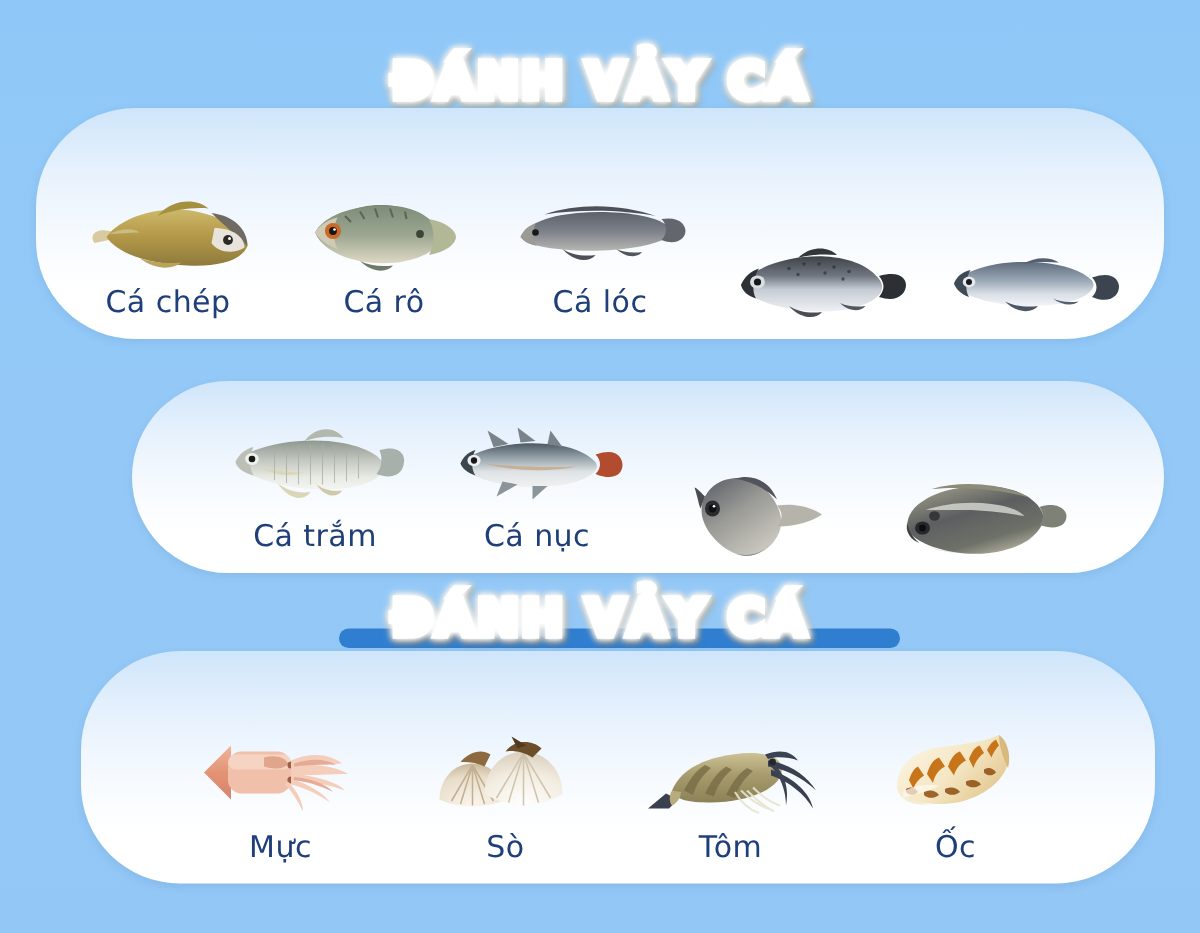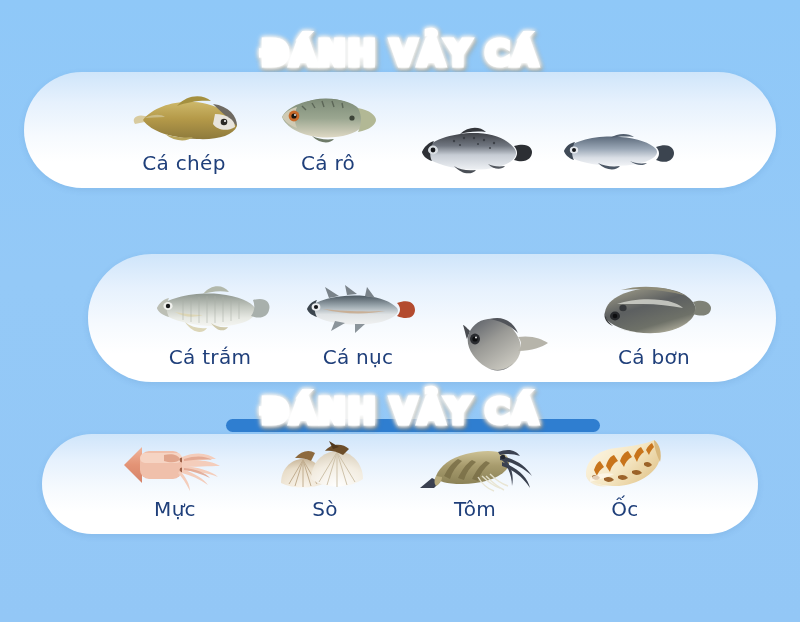--- a/index.html
+++ b/index.html
@@ -60,29 +60,29 @@
     background: #2f7ed0;
   }
 
   
   .card {
     position: absolute;
     background: linear-gradient(180deg, #cfe5fa 0%, #e6f1fd 26%, #f6fafe 55%, #ffffff 78%, #ffffff 100%);
     box-shadow: 0 2px 6px rgba(40,90,150,0.12);
   }
   #card-1 {
-    left: 24px;  top: 72px;  width: 752px; height: 116px;
+    left: 24px;  top: 72px;  width: 752px; height: 154px;
     border-radius: 66px;
   }
   #card-2 {
     left: 88px;  top: 254px; width: 688px; height: 128px;
     border-radius: 64px;
   }
   #card-3 {
-    left: 42px;  top: 434px; width: 716px; height: 100px;
+    left: 54px;  top: 434px; width: 716px; height: 155px;
     border-radius: 66px;
   }
 
   .items-row {
     position: absolute;
     inset: 0;
     display: flex;
     align-items: flex-end;
     justify-content: center;
   }
@@ -173,20 +173,41 @@
             <circle cx="22" cy="32" r="2.6" fill="#191610"></circle>
             <circle cx="23" cy="31" r="0.9" fill="#fff"></circle>
             <circle cx="80" cy="34" r="2.6" fill="#3c4438"></circle>
             <path d="M40 52 C48 60 58 60 62 55 C54 56 46 55 40 52 Z" fill="#6f7b69"></path>
             <path d="M30 22 L34 26 M40 19 L43 24 M50 17 L52 23 M60 17 L62 23 M70 19 L71 24" stroke="#5c6657" stroke-width="1.4"></path>
           </svg>
         </div>
         <div class="caption">Cá rô</div>
       </div>
 
+      <div class="item">
+        <div class="thumb">
+          <svg width="118" height="54" viewBox="0 0 118 54">
+            <defs>
+              <linearGradient id="locG" x1="0" y1="0" x2="0" y2="1">
+                <stop offset="0" stop-color="#5d6168"></stop>
+                <stop offset="0.5" stop-color="#7d818a"></stop>
+                <stop offset="1" stop-color="#b6b6b2"></stop>
+              </linearGradient>
+            </defs>
+            <path d="M6 32 C10 24 22 18 44 16 C68 14 90 17 100 22 C106 25 108 29 104 32 C96 38 70 42 44 41 C22 40 10 37 6 32 Z" fill="url(#locG)"></path>
+            <path d="M22 17 C44 9 74 10 96 18 C76 14 46 13 22 17 Z" fill="#4d5158"></path>
+            <path d="M100 20 C112 18 116 24 116 28 C116 33 110 38 100 34 C104 30 104 24 100 20 Z" fill="#63666c"></path>
+            <path d="M6 32 C8 27 12 24 16 23 C14 28 14 34 17 38 C12 37 8 35 6 32 Z" fill="#9b9a95"></path>
+            <circle cx="16" cy="29" r="2.2" fill="#17181a"></circle>
+            <path d="M34 40 C42 49 52 49 56 44 C48 45 40 44 34 40 Z" fill="#4c5056"></path>
+            <path d="M70 40 C76 46 84 46 87 42 C80 43 74 42 70 40 Z" fill="#52565c"></path>
+          </svg>
+        </div>
+        <div class="caption">Cá lóc</div>
+      </div>
 
       <div class="item">
         <div class="thumb">
           <svg width="124" height="58" viewBox="0 0 124 58">
             <defs>
               <linearGradient id="hoiG" x1="0" y1="0" x2="0" y2="1">
                 <stop offset="0" stop-color="#3f4248"></stop>
                 <stop offset="0.35" stop-color="#707680"></stop>
                 <stop offset="0.6" stop-color="#c6ccd4"></stop>
                 <stop offset="1" stop-color="#eef1f4"></stop>
@@ -336,21 +357,20 @@
             <path d="M26 12 C46 6 74 8 92 18 C72 12 46 10 26 12 Z" fill="#8e8b78"></path>
             <path d="M22 50 C44 58 74 56 94 44 C76 56 46 58 22 50 Z" fill="#a8a592"></path>
             <path d="M98 24 C110 20 116 26 116 30 C116 36 110 40 98 36 C101 32 101 28 98 24 Z" fill="#7e8176"></path>
             <path d="M22 26 C34 22 50 20 66 22 C76 23 84 26 88 30 C76 28 62 26 48 26 C38 26 28 26 22 26 Z" fill="#d8dad2" opacity="0.8"></path>
             <ellipse cx="20" cy="38" rx="5" ry="4.4" fill="#26282b"></ellipse>
             <circle cx="20" cy="38" r="2.3" fill="#0d0e10"></circle>
             <ellipse cx="28" cy="30" rx="3.6" ry="3.2" fill="#35383b"></ellipse>
             <path d="M10 34 C8 40 12 46 18 48 C13 44 10 39 10 34 Z" fill="#3b3d3e"></path>
           </svg>
         </div>
-        <div class="caption">Cá bơn</div>
       </div>
 
     </div>
   </div>
 
   <div class="title-bar"></div>
   <div class="title" id="title-2">
     <span class="outline-layer">ĐÁNH VẢY CÁ</span>
     <span>ĐÁNH VẢY CÁ</span>
   </div>

